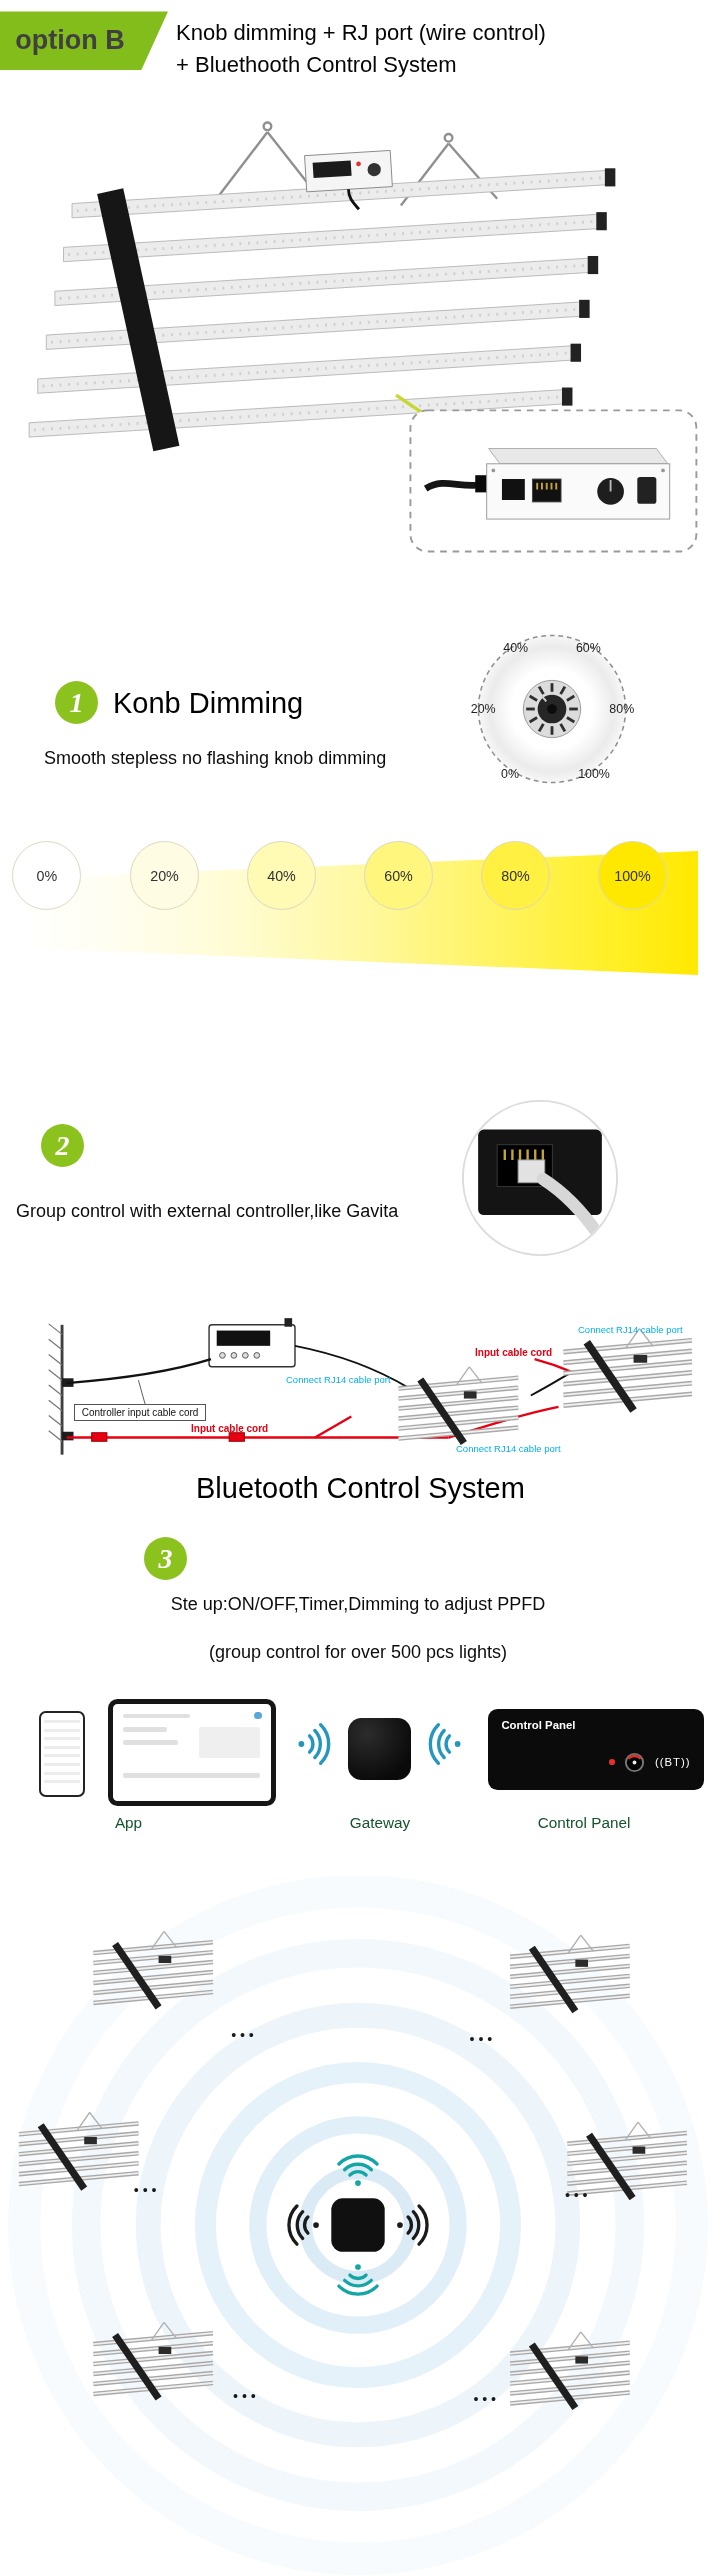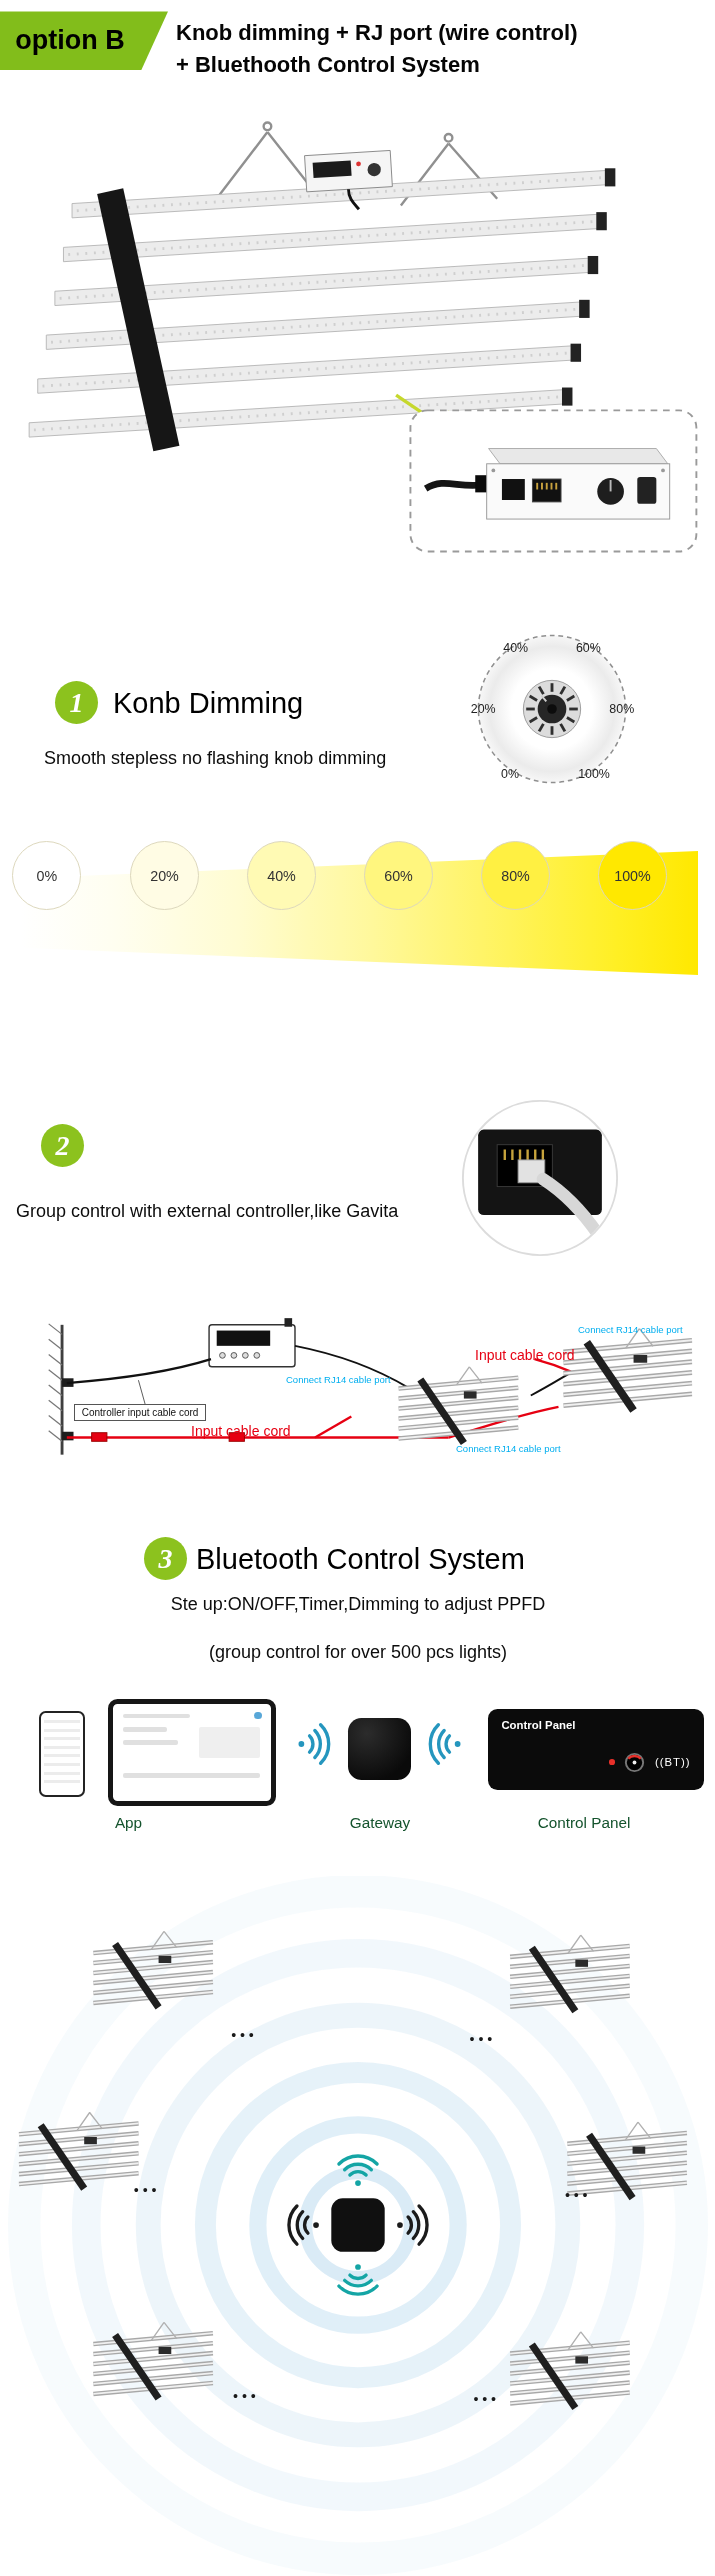--- a/index.html
+++ b/index.html
@@ -2,43 +2,43 @@
 <html><head>
 <meta charset="utf-8">
 <style>
   html,body{margin:0;padding:0;background:#fff;}
   .page{position:relative;width:716px;height:2576px;background:#fff;overflow:hidden;
         font-family:"Liberation Sans",sans-serif;color:#111;}
   .abs{position:absolute;}
 
   
   .badge{position:absolute;left:0;top:11.4px;width:168px;height:59px;background:#82bd1b;
-         clip-path:polygon(0 0,100% 0,84% 100%,0 100%);color:#000000;font-size:27px;font-weight:bold;
+         clip-path:polygon(0 0,100% 0,84% 100%,0 100%);color:#404040;font-size:27px;font-weight:bold;
          display:flex;align-items:center;padding-left:15.3px;box-sizing:border-box;}
-  .header-title{position:absolute;left:176px;top:17px;font-size:22px;font-weight:bold;line-height:31.5px;color:#050505;}
+  .header-title{position:absolute;left:176px;top:17px;font-size:22px;font-weight:normal;line-height:31.5px;color:#050505;}
 
   
   .num-badge{position:absolute;width:43px;height:43px;border-radius:50%;background:#8cc21e;color:#fff;
              display:flex;align-items:center;justify-content:center;font-family:"Liberation Serif",serif;
              font-style:italic;font-weight:bold;font-size:28px;}
   .sec-title{position:absolute;font-size:29px;font-weight:normal;color:#000;white-space:nowrap;}
   .sec-sub{position:absolute;font-size:18px;color:#0c0c0c;white-space:nowrap;}
   .center-sub{left:0;width:716px;text-align:center;}
 
   
   .scale-band{position:absolute;left:21px;top:851px;width:677px;height:124px;
       background:linear-gradient(90deg,#ffffff 0%,#fffef0 14%,#fffcd2 32%,#fff89b 52%,#fff35b 72%,#ffef24 88%,#ffe800 100%);
       clip-path:polygon(0 22%,100% 0,100% 100%,0 78%);}
   .scale-circle{position:absolute;top:841px;width:67px;height:67px;border-radius:50%;
       border:1px solid #ddd8bd;display:flex;align-items:center;justify-content:center;
       font-size:14.3px;color:#333;background:#fff;}
 
   
   .lbl-cyan{position:absolute;font-size:9.5px;color:#00aeef;white-space:nowrap;}
-  .lbl-red{position:absolute;font-size:14px;color:#e60012;white-space:nowrap;}
+  .lbl-red{position:absolute;font-size:10px;color:#e60012;white-space:nowrap;font-weight:bold;}
   .lbl-box{position:absolute;font-size:10px;color:#111;border:1px solid #555;background:#fff;
            padding:1.9px 6.7px;white-space:nowrap;}
 
   
   .phone{position:absolute;left:39px;top:1711px;width:46px;height:86px;border:2.9px solid #232323;border-radius:6.7px;
          background:#fff;box-sizing:border-box;}
   .phone-screen{position:absolute;left:2.9px;right:2.9px;top:6.7px;bottom:7.6px;
          background:repeating-linear-gradient(180deg,#ececec 0 2.9px,transparent 2.9px 8.6px);}
   .tablet{position:absolute;left:108px;top:1699px;width:168px;height:107px;border:5.7px solid #161616;border-radius:9.5px;
           background:#fff;box-sizing:border-box;}
@@ -317,21 +317,21 @@
   <span class="lbl-box" style="left:74px;top:1404px">Controller input cable cord</span>
   <span class="lbl-cyan" style="left:286px;top:1374px">Connect RJ14 cable port</span>
   <span class="lbl-red" style="left:475px;top:1347px">Input cable cord</span>
   <span class="lbl-cyan" style="left:578px;top:1324px">Connect RJ14 cable port</span>
   <span class="lbl-red" style="left:191px;top:1423px">Input cable cord</span>
   <span class="lbl-cyan" style="left:456px;top:1443px">Connect RJ14 cable port</span>
 
   <div class="num-badge" style="left:144px;top:1537px">
     <span>3</span>
   </div>
-  <div class="sec-title" style="left:196px;top:1543px">Bluetooth Control System</div>
+  <div class="sec-title" style="left:196px;top:1472px">Bluetooth Control System</div>
   <div class="sec-sub center-sub" style="top:1594px">Ste up:ON/OFF,Timer,Dimming to adjust PPFD</div>
   <div class="sec-sub center-sub" style="top:1642px">(group control for over 500 pcs lights)</div>
 
   <div class="phone">
       <div class="phone-screen"></div>
     </div>
   <div class="tablet">
     <div class="t-bar" style="left:9.5px;top:9.5px;width:67px"></div>
     <div class="t-bar" style="left:9.5px;top:23px;width:44px"></div>
     <div class="t-bar" style="left:9.5px;top:36px;width:55px"></div>

